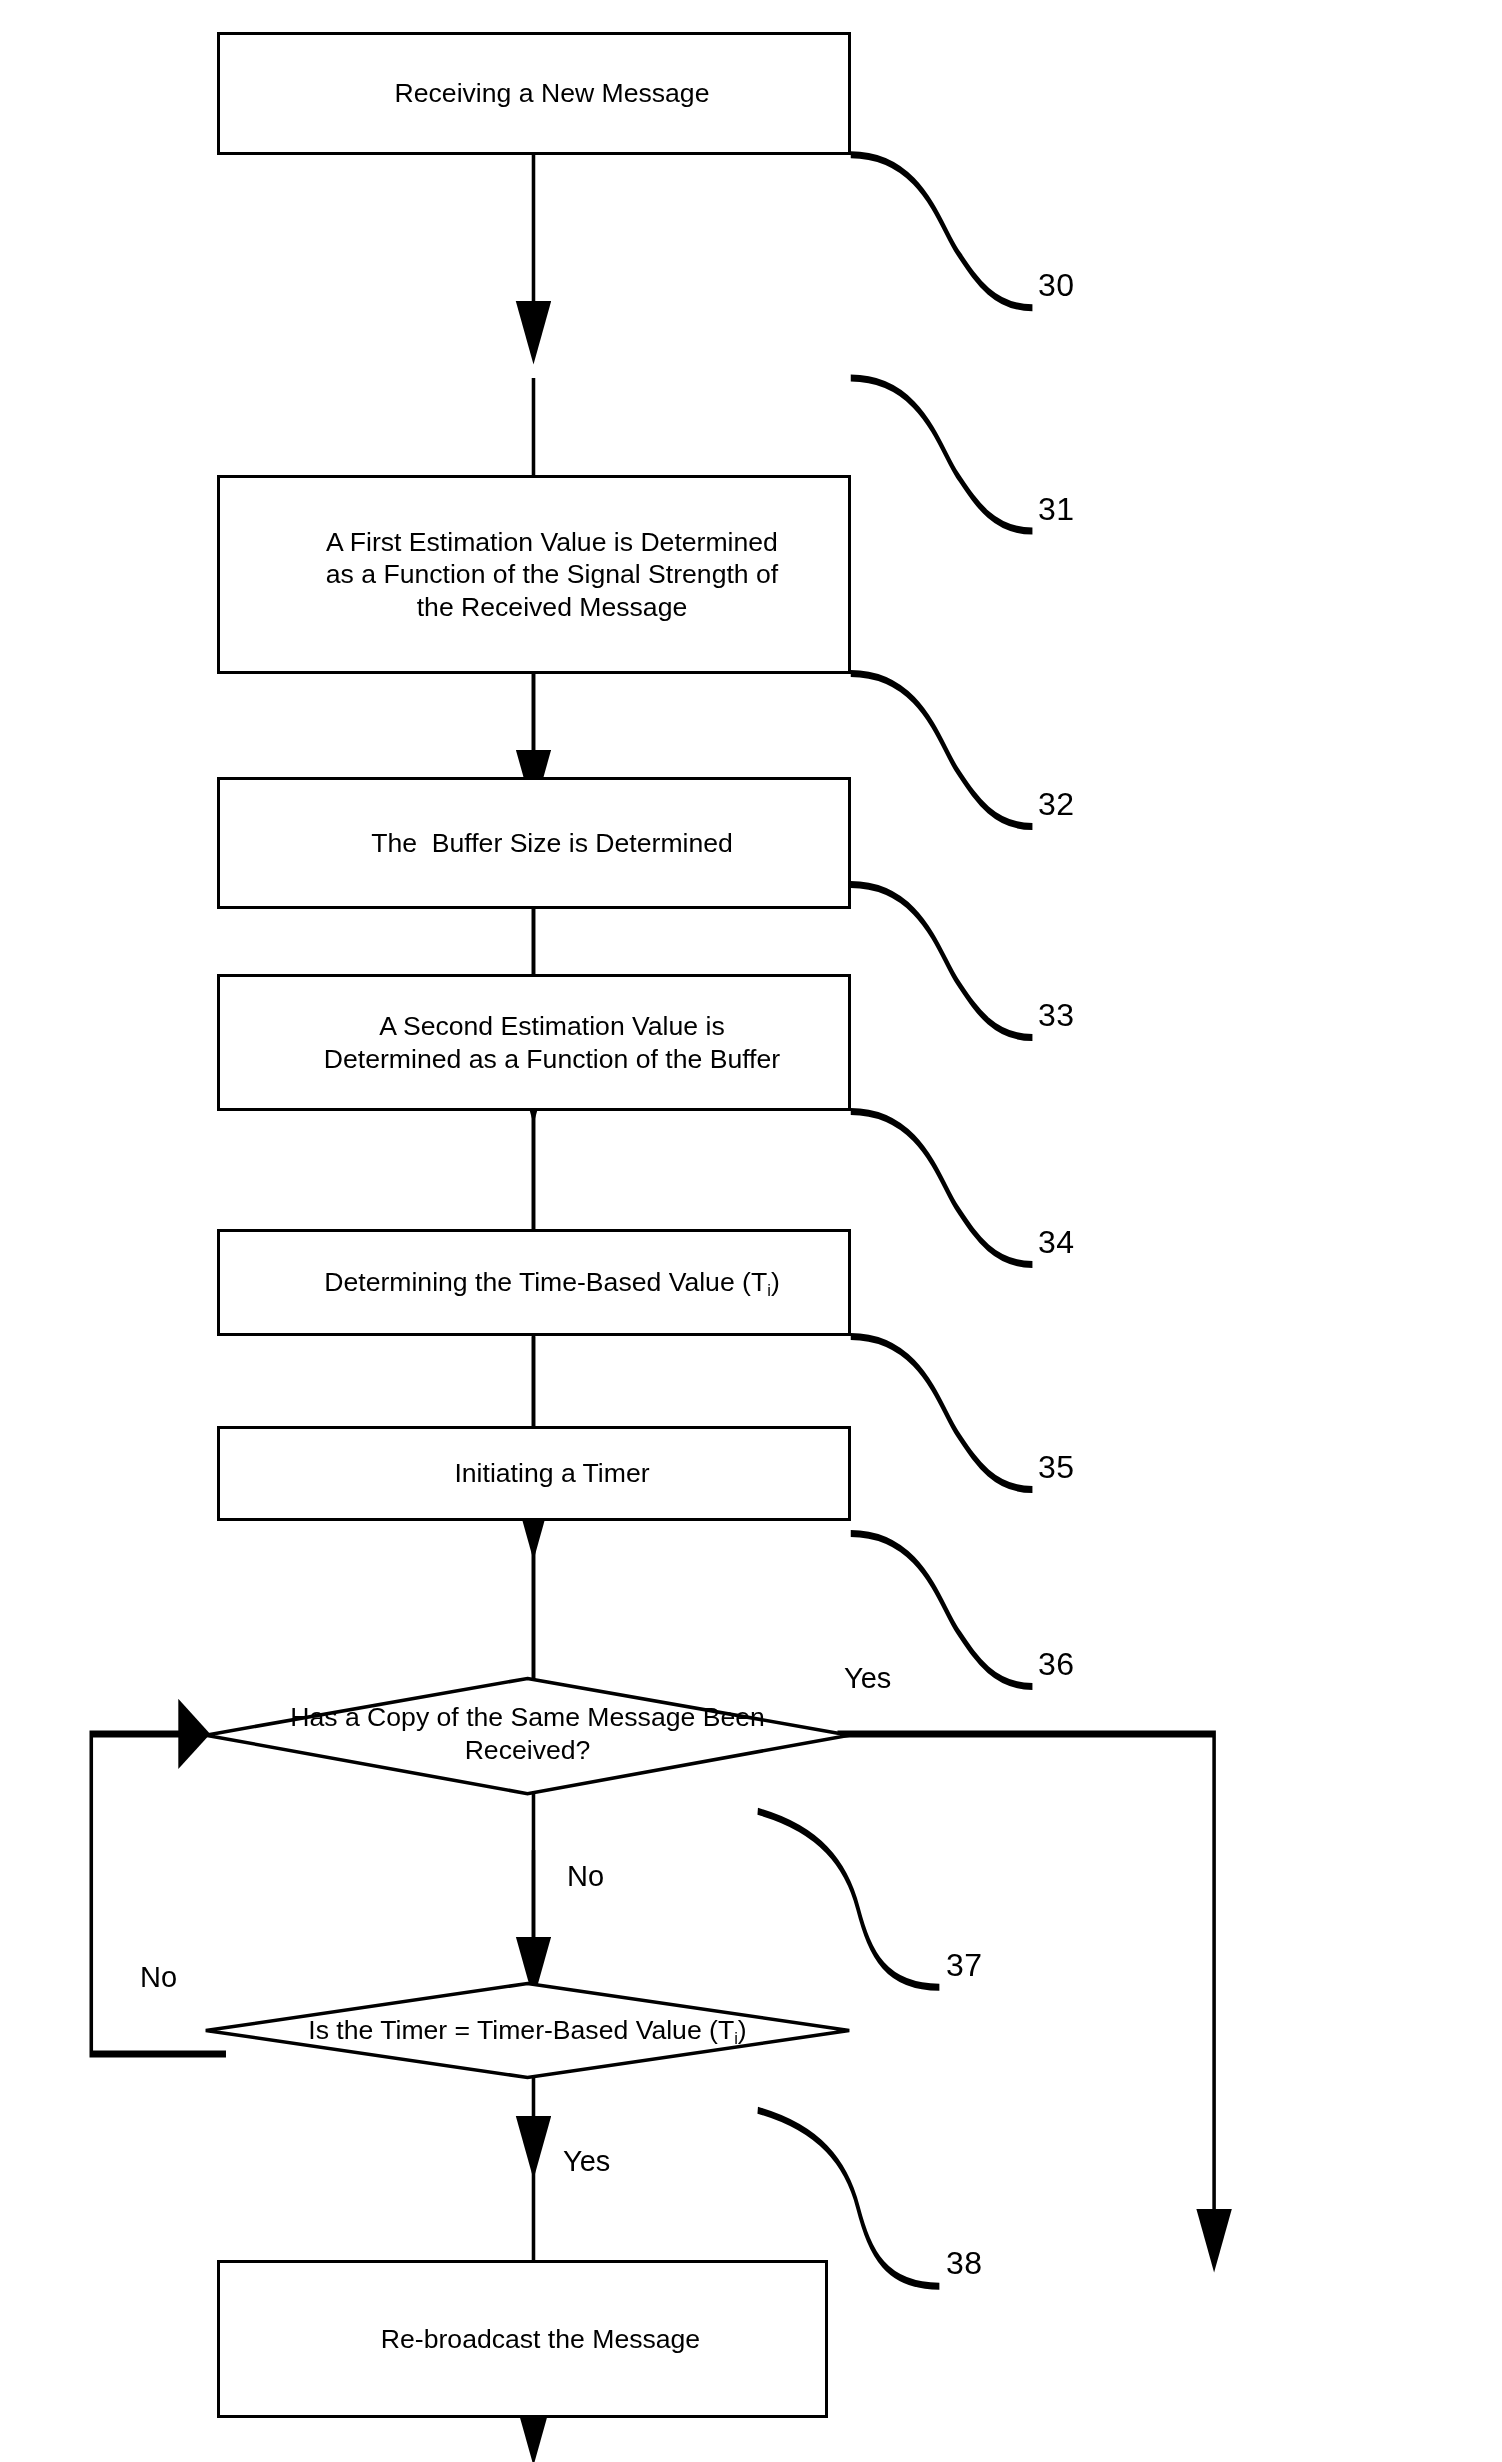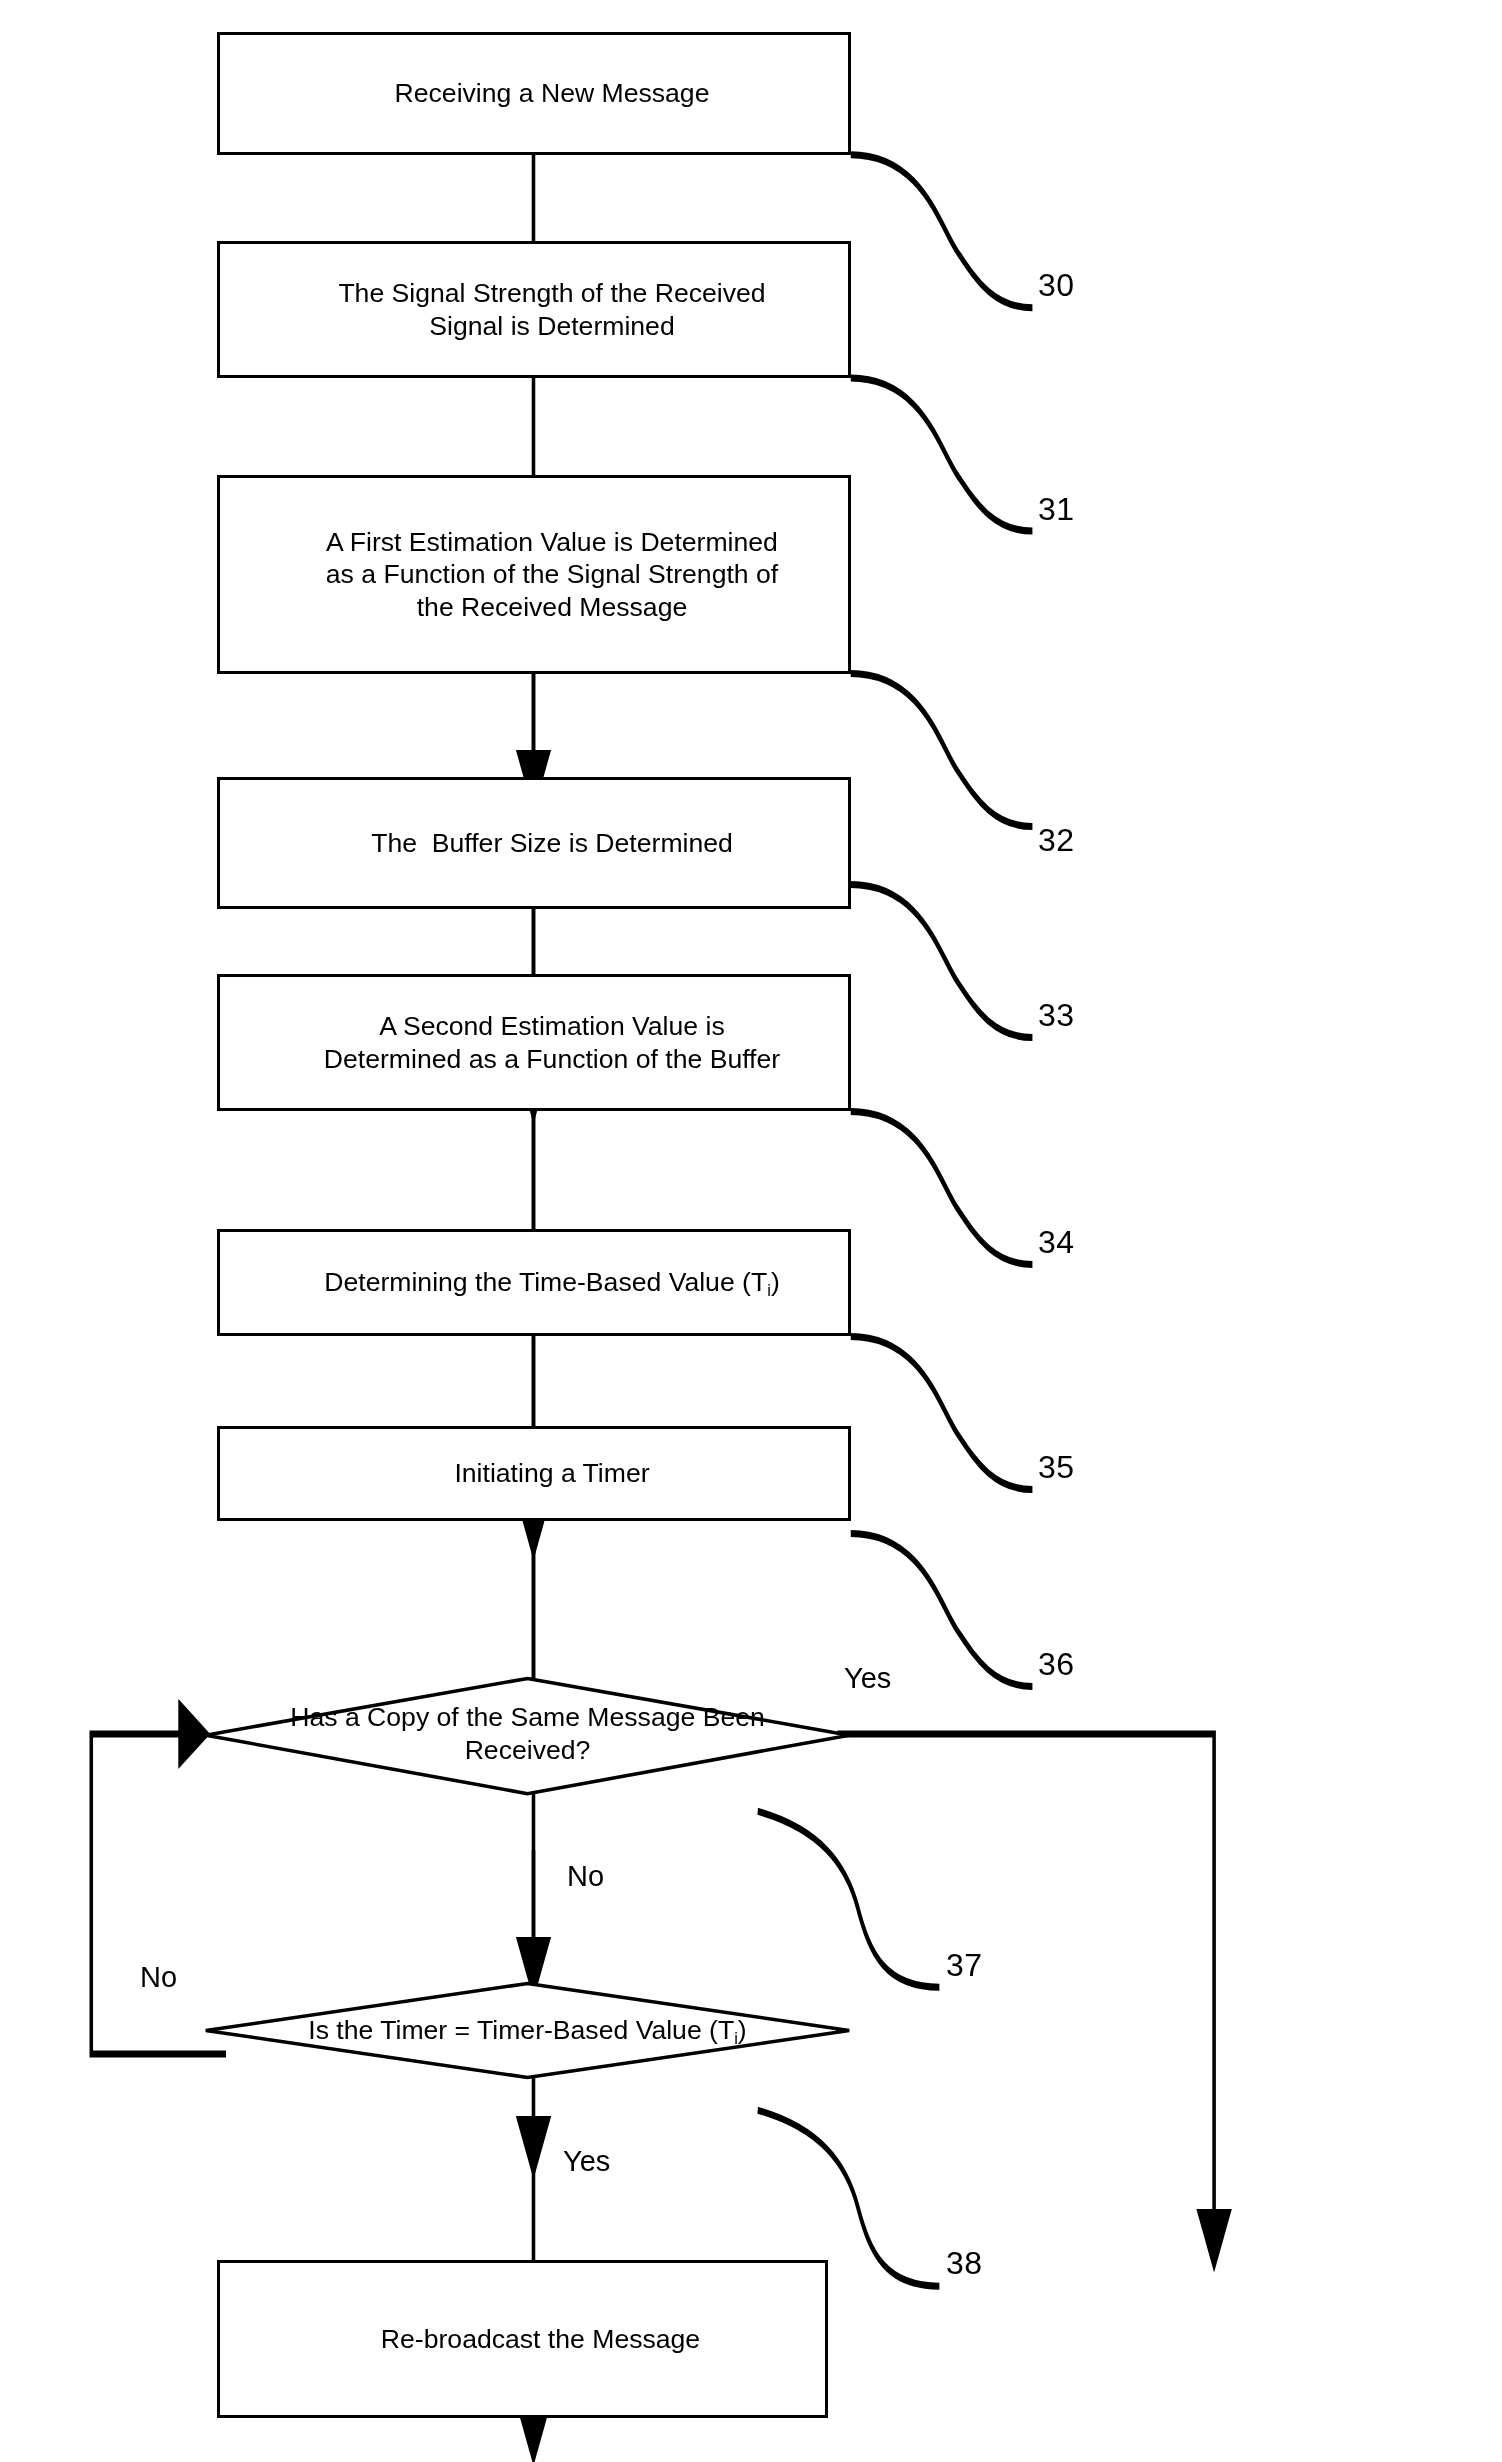--- a/index.html
+++ b/index.html
@@ -58,24 +58,20 @@
       <path d="M 855 1200 C 925 1210 955 1230 968 1255 C 982 1282 1000 1300 1060 1300"></path>
       <path d="M 880 1470 C 900 1525 930 1540 940 1562 C 950 1585 945 1605 930 1650"></path>
       <path d="M 1250 1470 C 1270 1525 1300 1540 1310 1562 C 1320 1585 1315 1605 1300 1650"></path>
     </g>
   </svg>
 
   <div class="node proc" style="left: 217px; top: 32px; width: 634px; height: 123px;">
     <span>Receiving a New Message</span>
   </div>
 
-  <div class="node proc" style="left: 217px; top: 241px; width: 634px; height: 137px;">
-    <span>The Signal Strength of the Received
-Signal is Determined</span>
-  </div>
 
   <div class="node proc" style="left: 217px; top: 475px; width: 634px; height: 199px;">
     <span>A First Estimation Value is Determined
 as a Function of the Signal Strength of
 the Received Message</span>
   </div>
 
   <div class="node proc" style="left: 217px; top: 777px; width: 634px; height: 132px;">
     <span>The  Buffer Size is Determined</span>
   </div>
@@ -116,21 +112,21 @@
 (T</span><sub>i</sub><span>)</span></span>
   </div>
 
   <div class="edgelbl" style="left: 844px; top: 1662px;">Yes</div>
   <div class="edgelbl" style="left: 567px; top: 1860px;">No</div>
   <div class="edgelbl" style="left: 140px; top: 1961px;">No</div>
   <div class="edgelbl" style="left: 563px; top: 2145px;">Yes</div>
 
   <div class="refnum" style="left: 1038px; top: 267px;">30</div>
   <div class="refnum" style="left: 1038px; top: 491px;">31</div>
-  <div class="refnum" style="left: 1038px; top: 786px; margin-top: 36px;">32</div>
+  <div class="refnum" style="left: 1038px; top: 786px;">32</div>
   <div class="refnum" style="left: 1038px; top: 997px;">33</div>
   <div class="refnum" style="left: 1038px; top: 1224px;">34</div>
   <div class="refnum" style="left: 1038px; top: 1449px;">35</div>
   <div class="refnum" style="left: 1038px; top: 1646px;">36</div>
   <div class="refnum" style="left: 946px; top: 1947px;">37</div>
   <div class="refnum" style="left: 946px; top: 2245px;">38</div>
 
 </div>
 
 <style>

